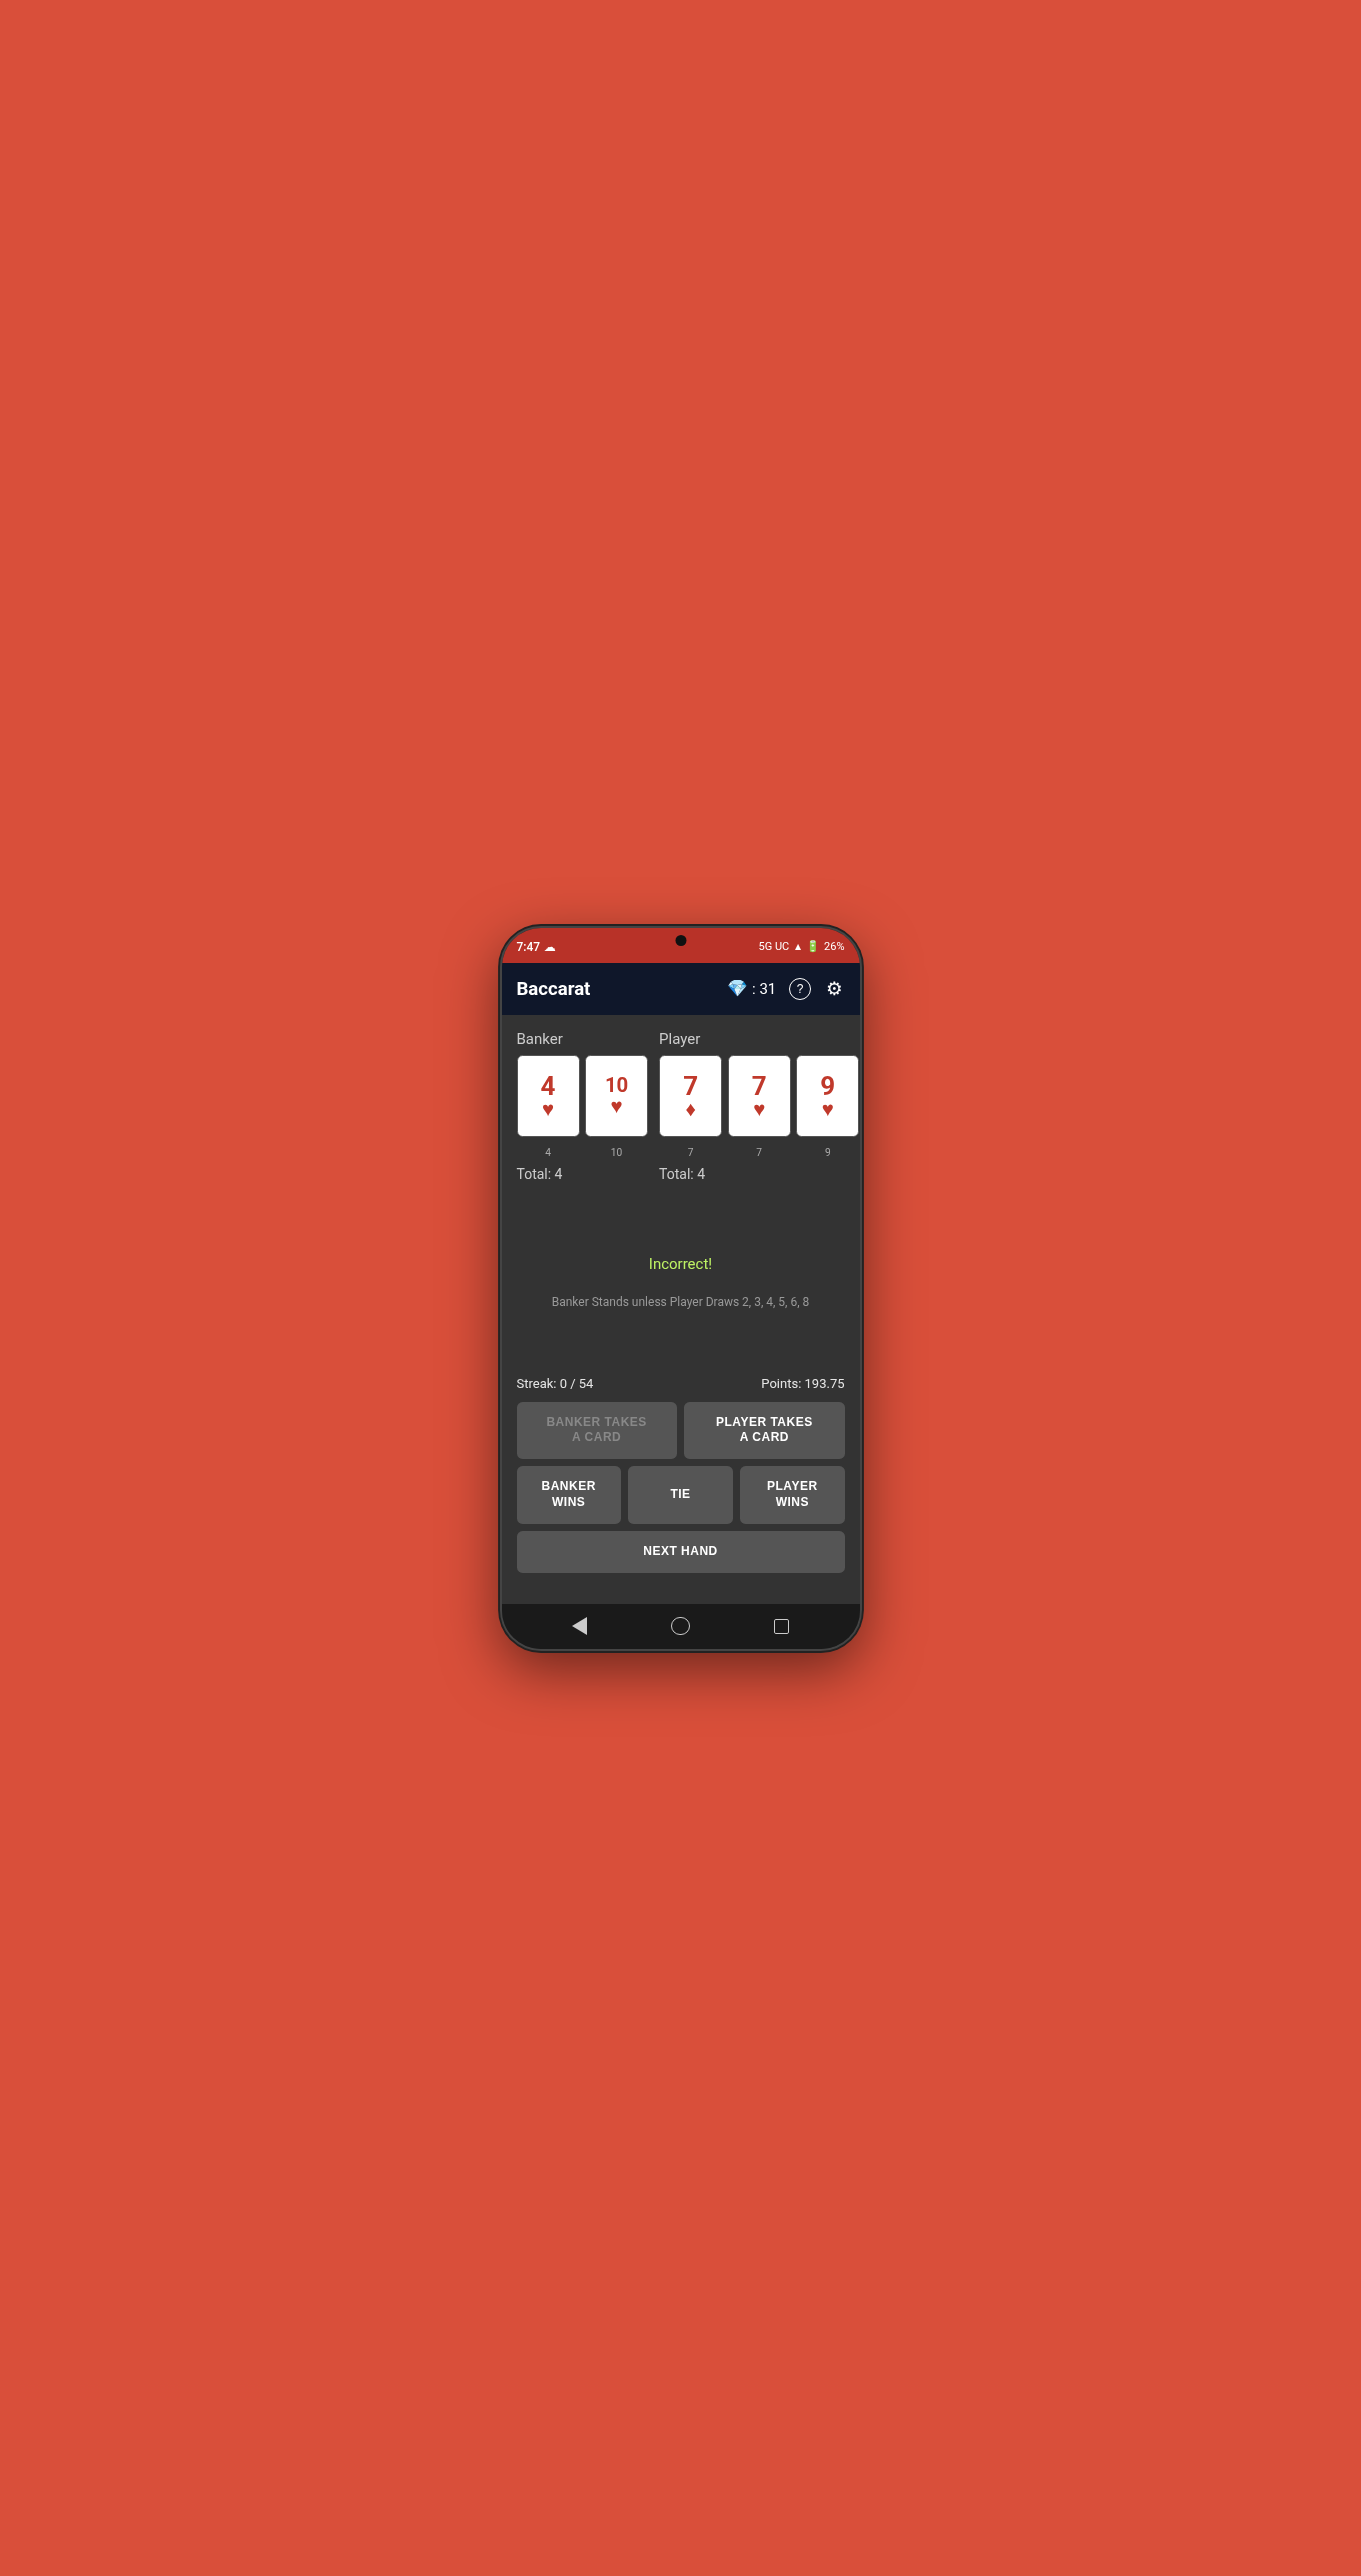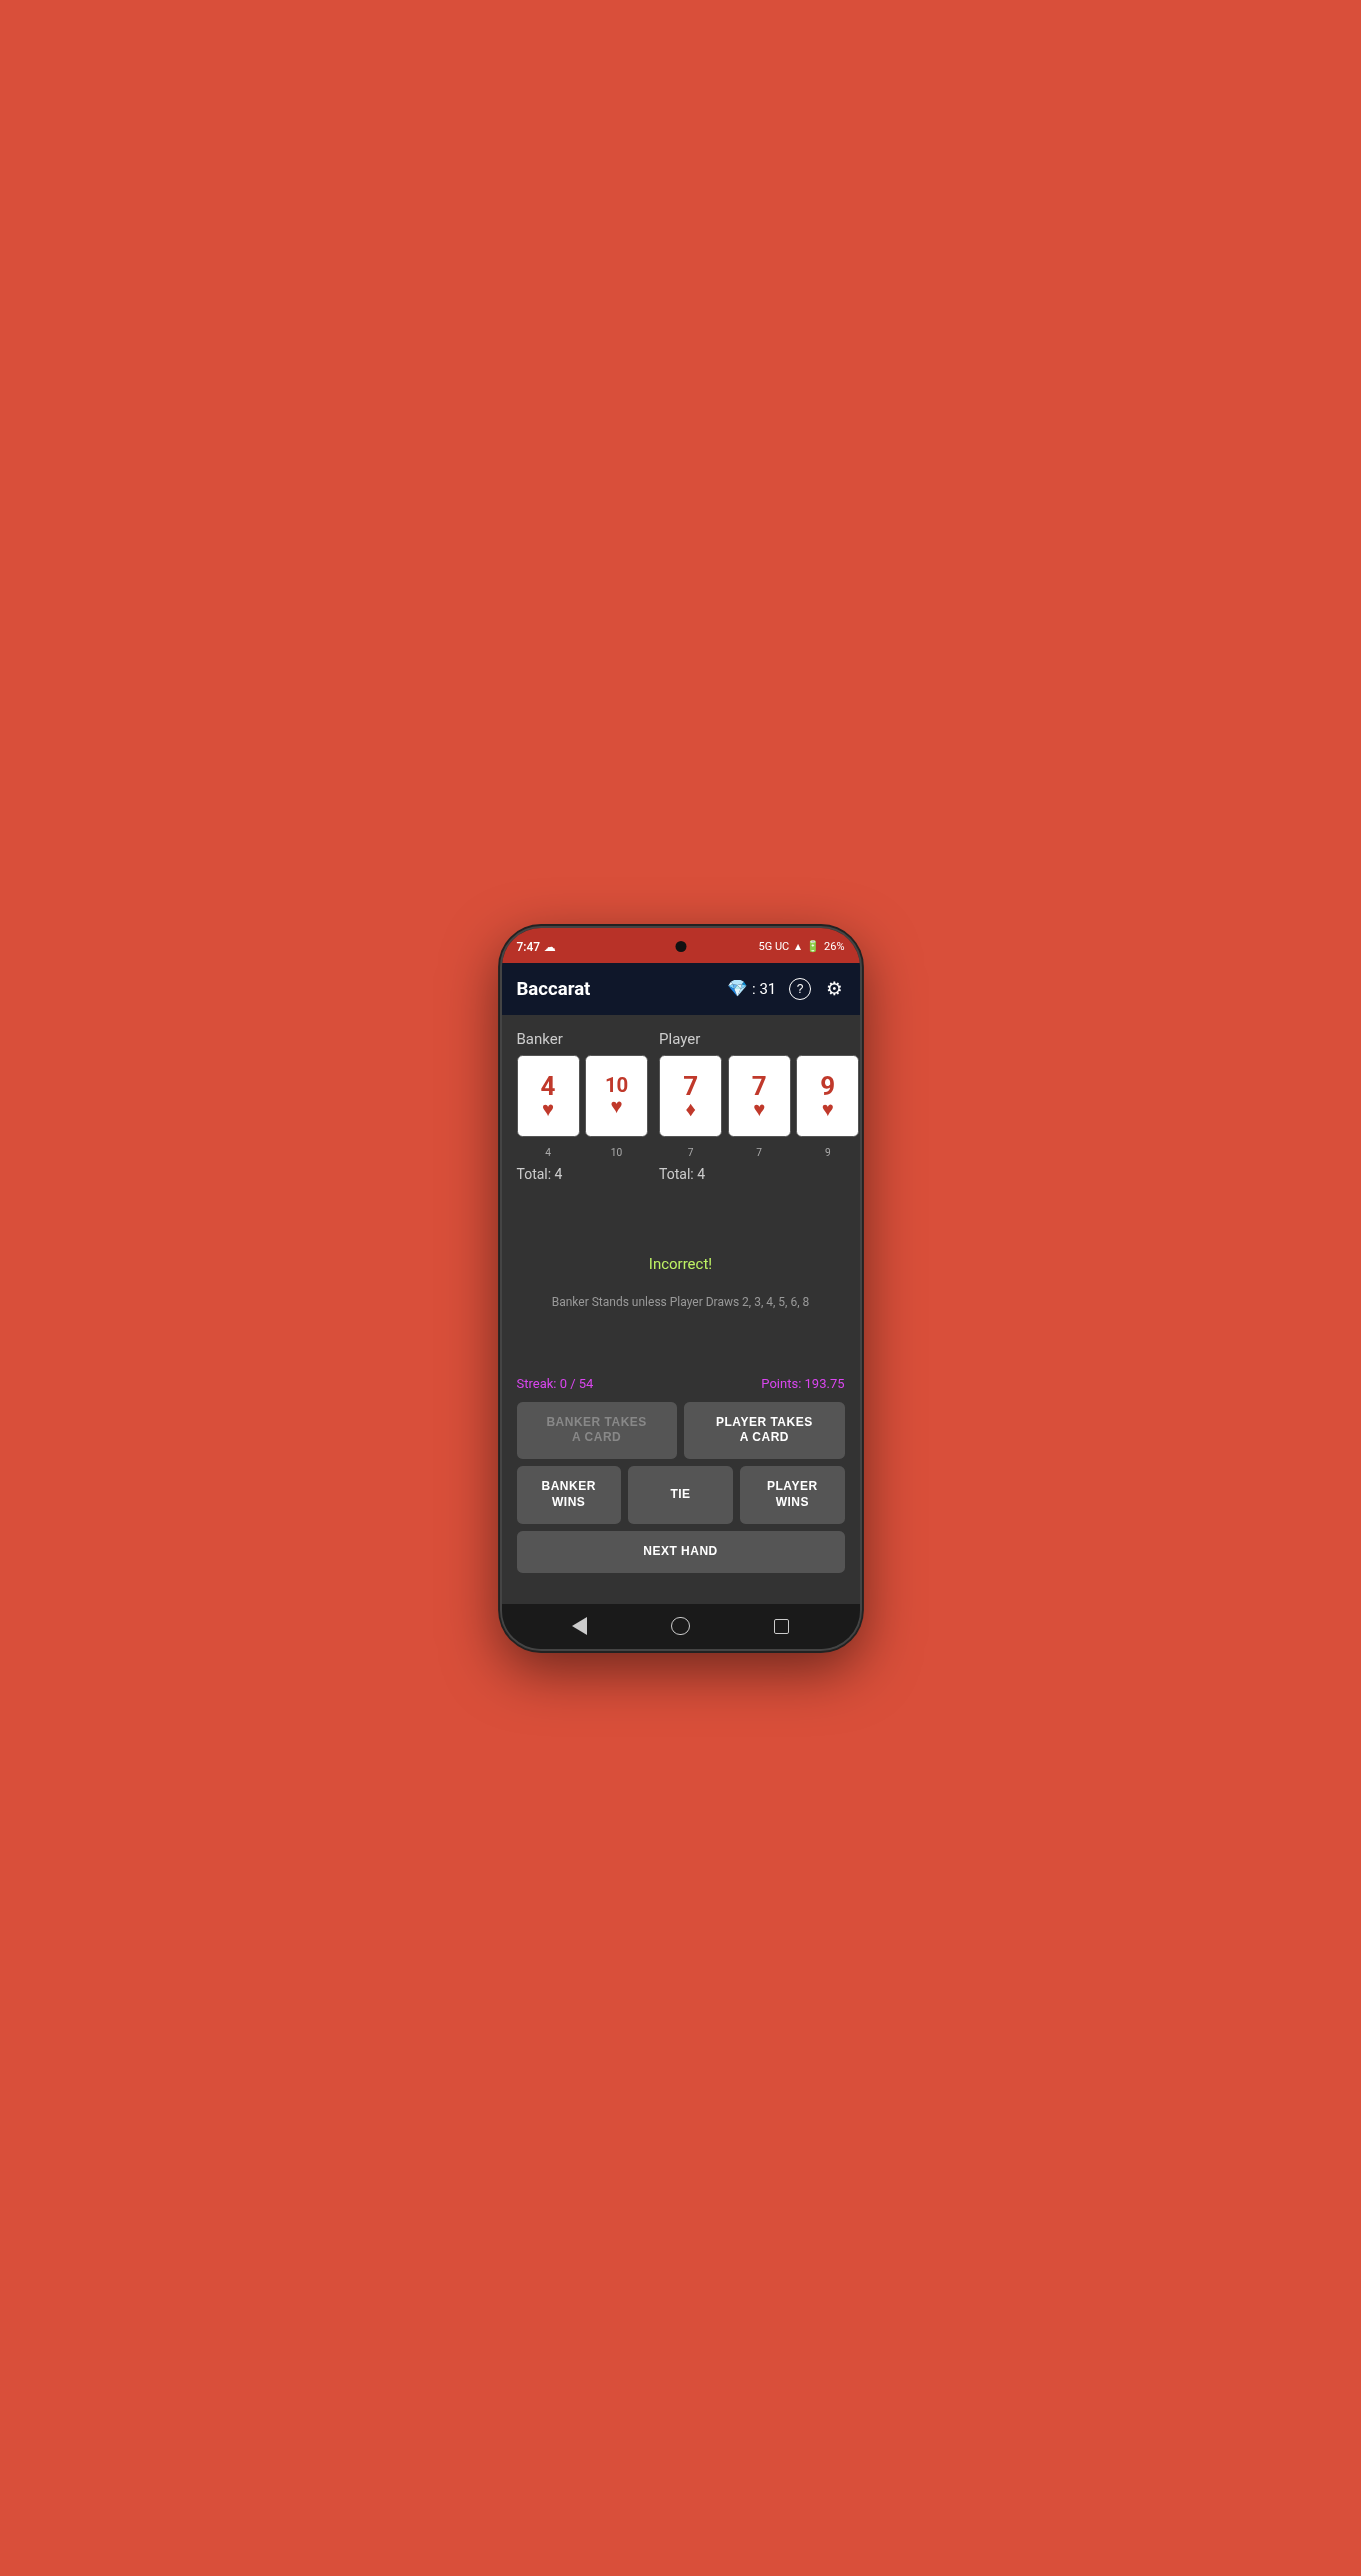--- a/index.html
+++ b/index.html
@@ -43,21 +43,20 @@
       height: 46px;
       background: #555;
       border-radius: 1.9px;
     }
 
     
     .status-bar {
       background-color: #b83228;
       display: flex;
       justify-content: space-between;
-      align-items: center;
       padding: 7.4px 15px 3.7px;
       height: 35px;
       position: relative;
     }
     .status-bar-left {
       font-size: 12px;
       color: white;
       font-weight: 500;
       display: flex;
       align-items: center;
@@ -205,21 +204,21 @@
       color: #999;
       font-size: 12px;
       text-align: center;
     }
 
     
     .stats-row {
       display: flex;
       justify-content: space-between;
       padding: 9.3px 0 11px;
-      color: #d946ef;
+      color: #e5e5e5;
       font-size: 13px;
     }
 
     
     .action-buttons {
       display: flex;
       flex-direction: column;
       gap: 7.4px;
       margin-bottom: 16px;
     }

